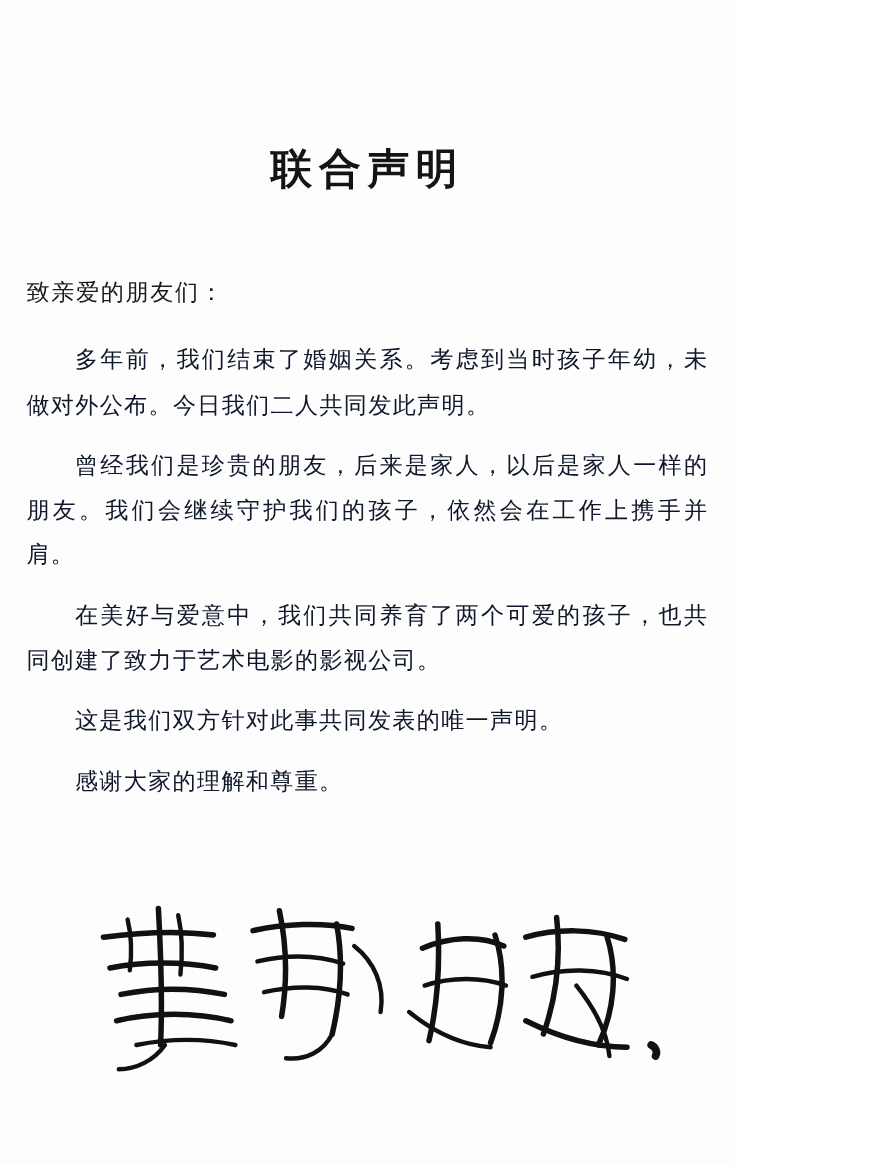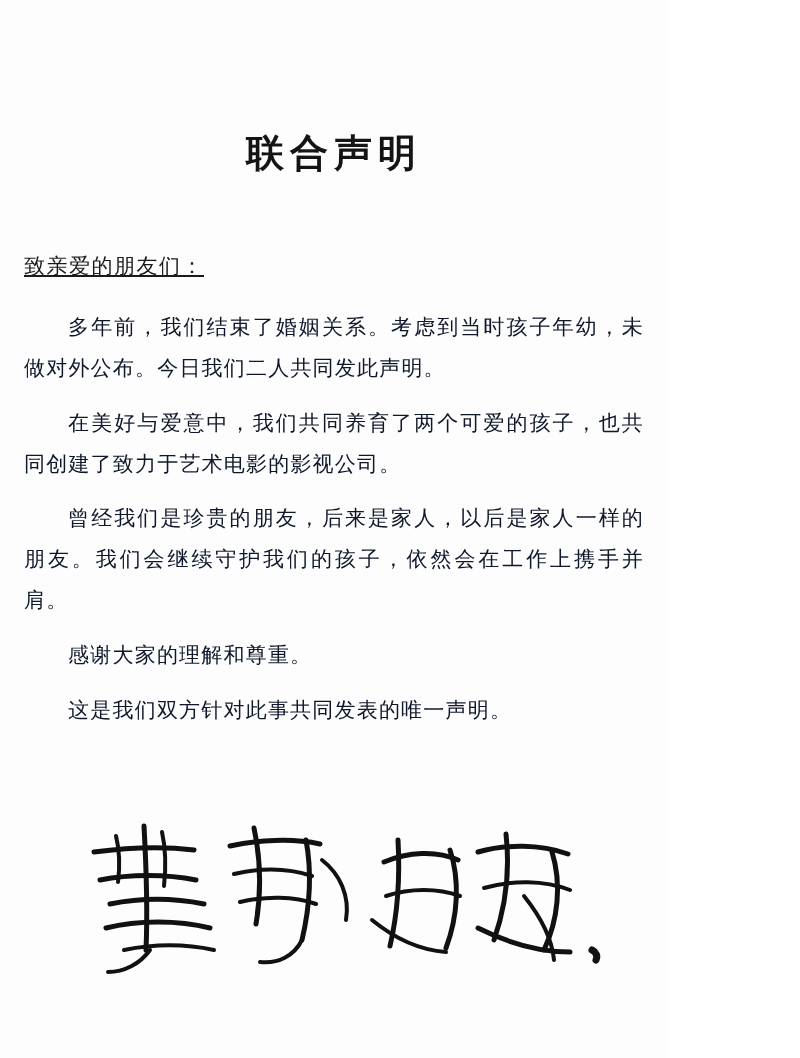--- a/index.html
+++ b/index.html
@@ -35,21 +35,20 @@
     margin: 0 auto;
     width: 620px;
     padding-top: 70px;
   }
   .salutation {
     font-size: 21px;
     line-height: 1.7;
     letter-spacing: 1.5px;
     color: #1a1a1a;
     margin: 0 0 22px 0;
-    text-decoration: underline;
   }
   .para {
     font-size: 21px;
     line-height: 1.95;
     letter-spacing: 1.2px;
     color: #0f172a;
     margin: 0 0 14px 0;
     text-indent: 2.1em;
     text-align: justify;
     text-justify: inter-ideograph;
@@ -72,27 +71,27 @@
 <div class="page">
 
   <h1 class="doc-title">联合声明</h1>
 
   <div class="body-block">
 
     <p class="salutation">致亲爱的朋友们：</p>
 
     <p class="para">多年前，我们结束了婚姻关系。考虑到当时孩子年幼，未做对外公布。今日我们二人共同发此声明。</p>
 
+    <p class="para">曾经我们是珍贵的朋友，后来是家人，以后是家人一样的朋友。我们会继续守护我们的孩子，依然会在工作上携手并肩。</p>
+
     <p class="para">在美好与爱意中，我们共同养育了两个可爱的孩子，也共同创建了致力于艺术电影的影视公司。</p>
 
-    <p class="para">曾经我们是珍贵的朋友，后来是家人，以后是家人一样的朋友。我们会继续守护我们的孩子，依然会在工作上携手并肩。</p>
+    <p class="para">这是我们双方针对此事共同发表的唯一声明。</p>
 
     <p class="para">感谢大家的理解和尊重。</p>
-
-    <p class="para">这是我们双方针对此事共同发表的唯一声明。</p>
 
   </div>
 
   <div class="signature-area">
     <svg class="signature-svg" width="560" height="190" viewBox="0 0 560 190">
       <g fill="none" stroke="#111111" stroke-linecap="round" stroke-linejoin="round">
 
         <path d="M40 52 C70 48, 108 46, 140 50" stroke-width="5"></path>
         <path d="M62 36 C66 52, 66 66, 64 82" stroke-width="4"></path>
         <path d="M108 32 C112 50, 112 68, 110 86" stroke-width="4"></path>

